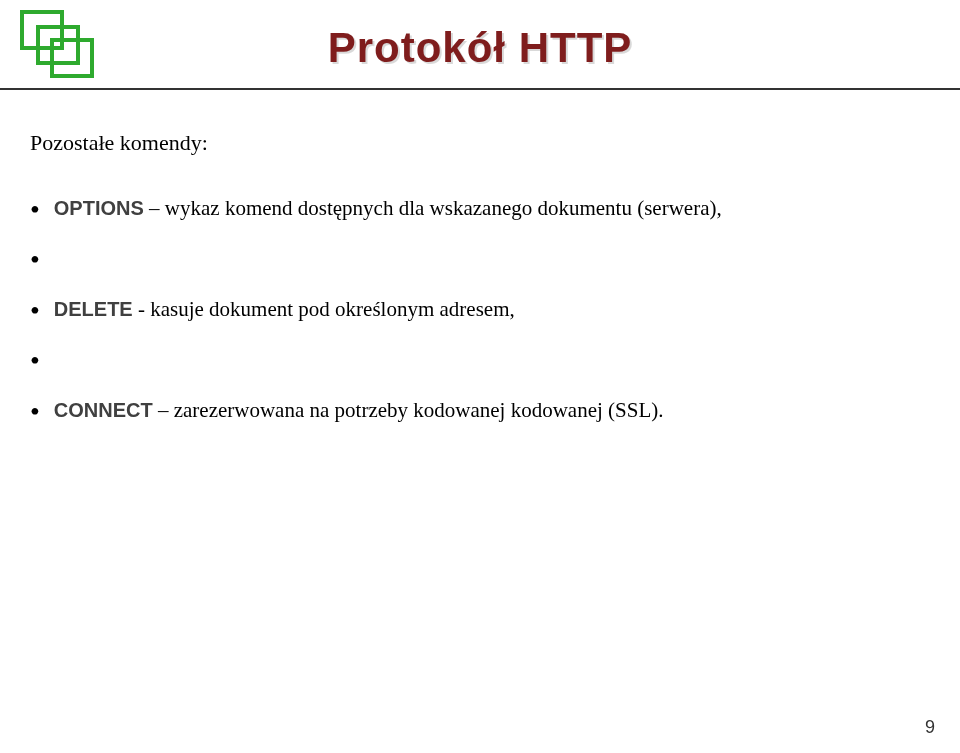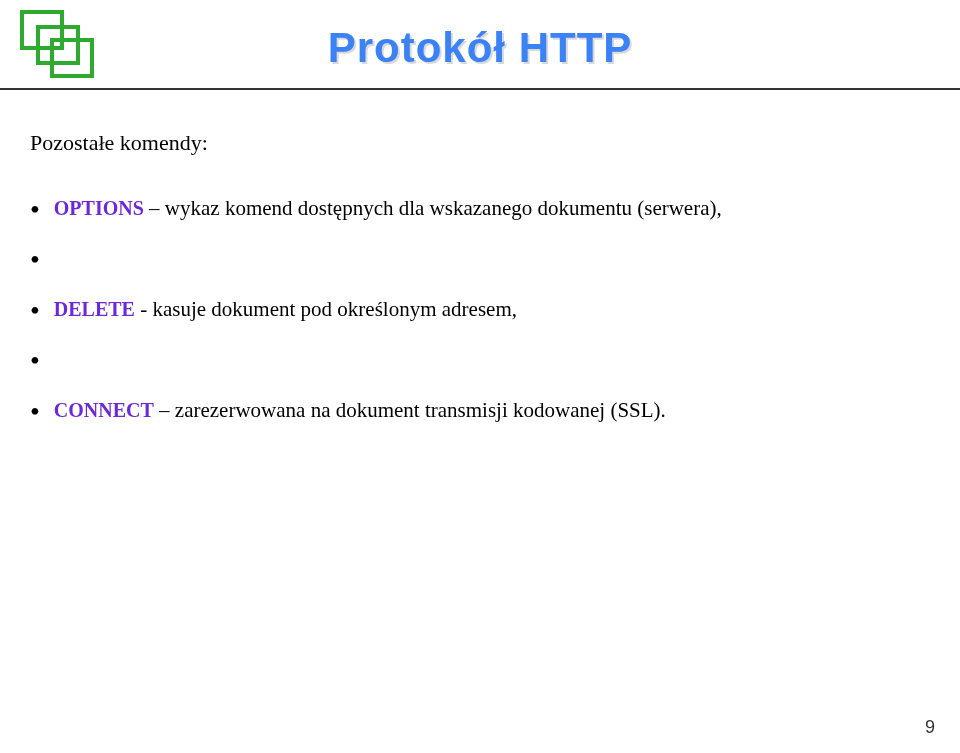--- a/index.html
+++ b/index.html
@@ -73,21 +73,21 @@
     .logo-rect-3 {
       width: 44px;
       height: 40px;
       top: 28px;
       left: 30px;
     }
 
     .page-title {
       font-size: 42px;
       font-weight: bold;
-      color: #3b82f6;
+      color: #7f1d1d;
       text-shadow: 2px 2px 0px rgba(0,0,0,0.15);
       font-family: Arial, sans-serif;
       letter-spacing: 1px;
     }
 
     
     .content {
       padding: 40px 30px 30px 30px;
     }
 
@@ -122,24 +122,24 @@
       margin-top: -2px;
       flex-shrink: 0;
       line-height: 1.3;
     }
 
     .bullet-text {
       flex: 1;
     }
 
     .cmd {
-      font-family: Liberation Serif, serif;
+      font-family: Liberation Sans, sans-serif;
       font-weight: bold;
       font-size: 20px;
-      color: #6d28d9;
+      color: #404040;
     }
 
     
     .page-number {
       position: absolute;
       bottom: 15px;
       right: 25px;
       font-size: 18px;
       color: #333333;
       font-family: Arial, sans-serif;
@@ -187,21 +187,21 @@
         </span>
       </li>
 
       <li class="bullet-item">
         <span class="bullet-dot">•</span>
       </li>
 
       <li class="bullet-item">
         <span class="bullet-dot">•</span>
         <span class="bullet-text">
-          <span class="cmd">CONNECT</span><span> – zarezerwowana na dokument transmisji kodowanej (SSL).</span>
+          <span class="cmd">CONNECT</span><span> – zarezerwowana na potrzeby kodowanej kodowanej (SSL).</span>
         </span>
       </li>
 
     </ul>
   </div>
 
   <div class="page-number">9</div>
 
 </div>
 

